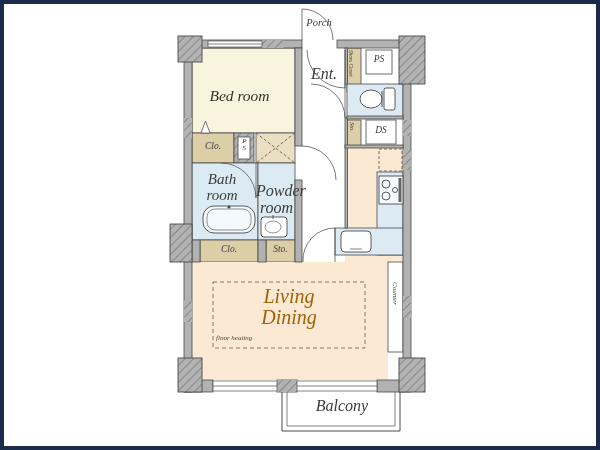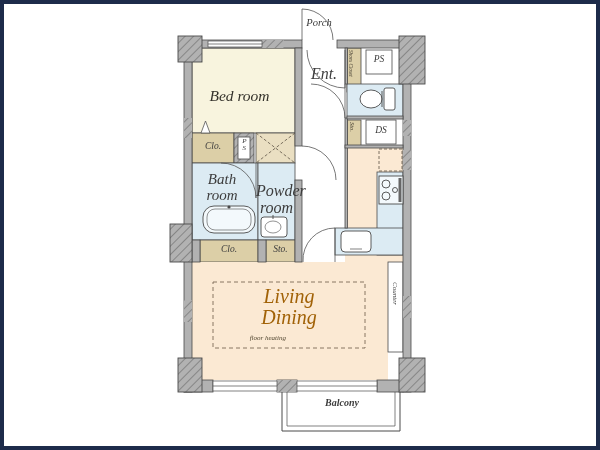--- a/index.html
+++ b/index.html
@@ -21,23 +21,23 @@
   .lbl-bedroom{left:176px;top:88px;width:103px;font-size:15.5px;color:#33312a;padding-left:12px;}
   .lbl-stomid{left:348.5px;top:122px;height:24px;font-size:6.5px;color:#4a4436;}
   .lbl-ds{left:366px;top:126px;width:30px;font-size:9.5px;}
   .lbl-cloupper{left:192px;top:142px;width:42px;font-size:9.5px;}
   .lbl-pssmall{left:240px;top:137px;height:22px;font-size:7px;}
   .lbl-bath{left:194px;top:172px;width:56px;font-size:15px;}
   .lbl-powder{left:256px;top:183px;width:41px;font-size:16px;}
   .lbl-clolower{left:200px;top:245px;width:58px;font-size:9.5px;}
   .lbl-stolower{left:264px;top:245px;width:33px;font-size:9.5px;}
   .lbl-ldk{left:212px;top:286px;width:154px;font-size:20px;color:#a16207;line-height:21px;}
-  .lbl-floorheating{left:216px;top:335px;width:70px;font-size:7px;color:#50452f;text-align:right;}
+  .lbl-floorheating{left:216px;top:335px;width:70px;font-size:7px;color:#50452f;}
   .lbl-counter{left:390.5px;top:282px;height:64px;font-size:7px;color:#4a4a4a;}
-  .lbl-balcony{left:300px;top:398px;width:84px;font-size:10px;font-weight:bold;}
+  .lbl-balcony{left:300px;top:398px;width:84px;font-size:16px;}
 </style>
 </head>
 <body>
 
 <div id="frame"></div>
 
 <div id="plan">
 <svg width="600" height="450" viewBox="0 0 600 450">
   <defs>
     <pattern id="hatch" width="6" height="6" patternUnits="userSpaceOnUse" patternTransform="rotate(45)">

